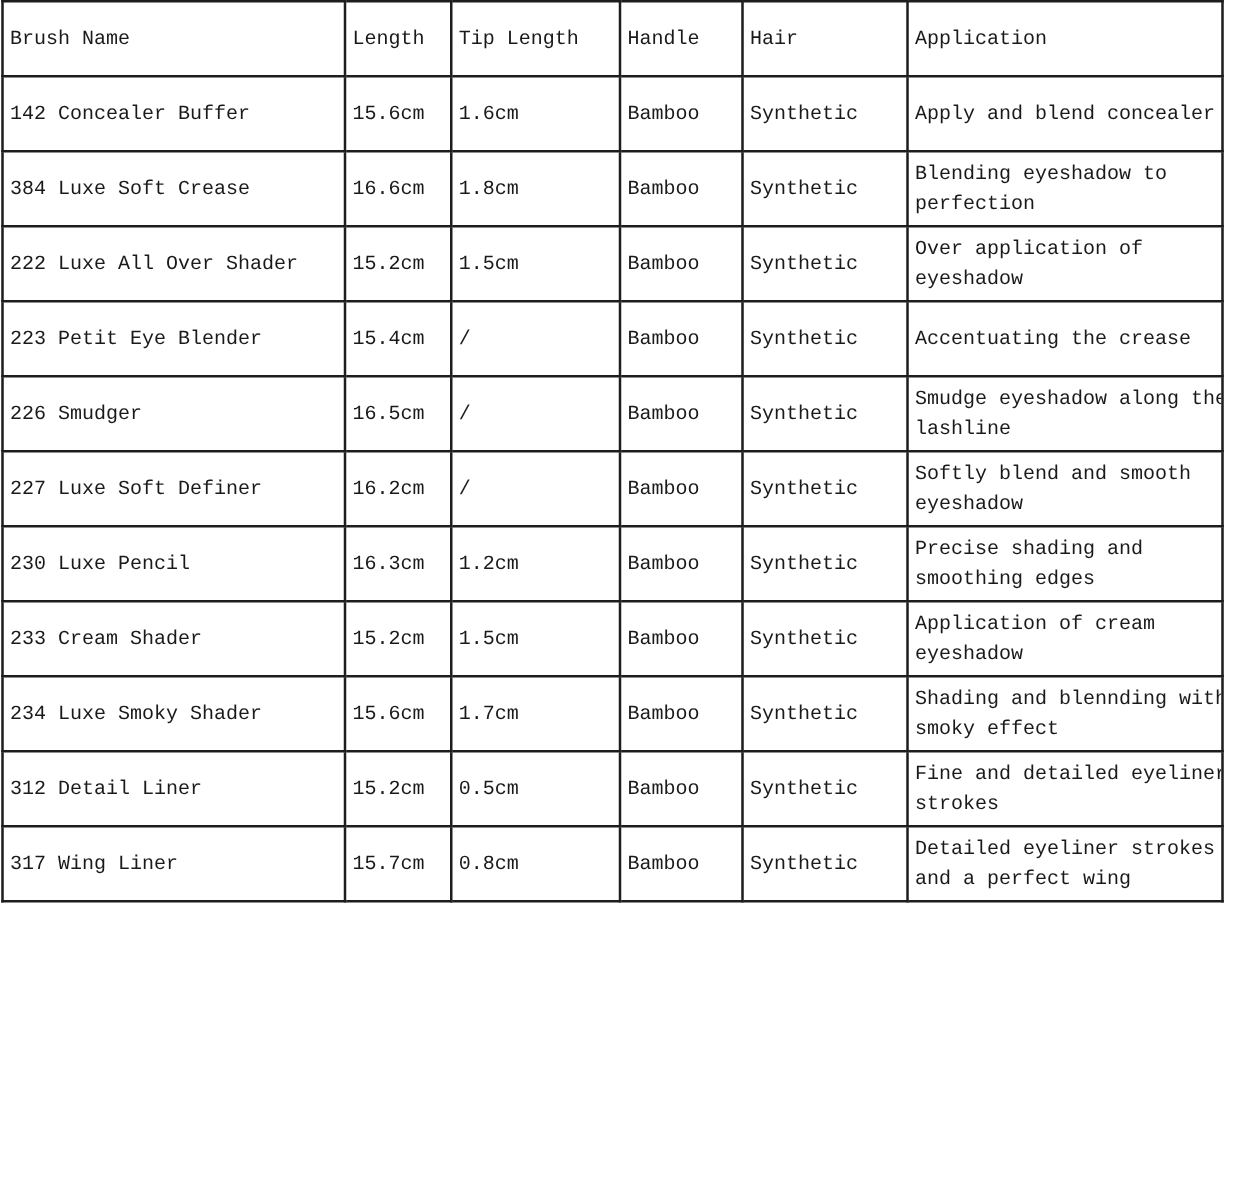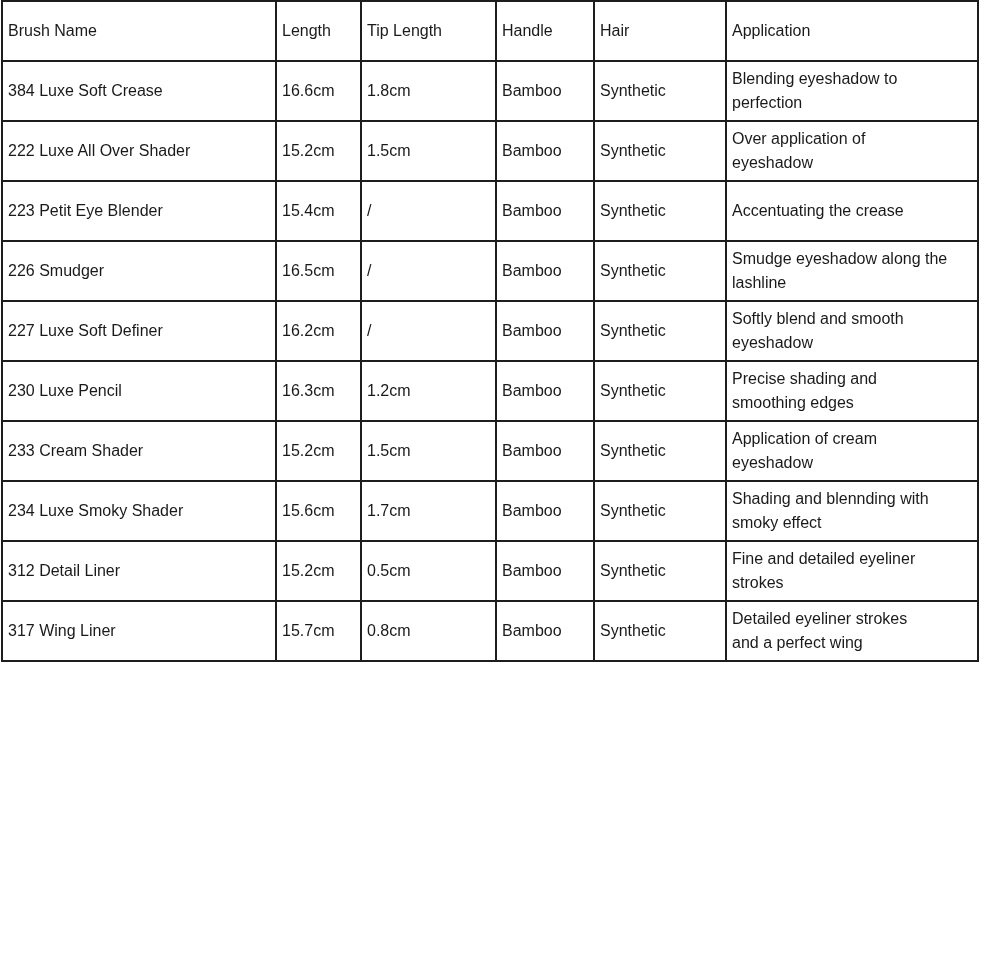--- a/index.html
+++ b/index.html
@@ -8,21 +8,21 @@
     background: #ffffff;
     width: 986px;
     height: 961px;
     overflow: hidden;
   }
   table.brush-table {
     border-collapse: collapse;
     table-layout: fixed;
     width: 976px;
     margin: 0 0 0 1px;
-    font-family: Liberation Sans, sans-serif;
+    font-family: Liberation Mono, monospace;
     font-size: 16px;
     line-height: 24px;
     color: #1a1a1a;
     background: #ffffff;
   }
   table.brush-table th,
   table.brush-table td {
     border: 2px solid #1d1d1d;
     text-align: left;
     vertical-align: middle;
@@ -57,20 +57,28 @@
     <tr>
       <th>Brush Name</th>
       <th>Length</th>
       <th>Tip Length</th>
       <th>Handle</th>
       <th>Hair</th>
       <th>Application</th>
     </tr>
   </thead>
   <tbody>
+    <tr>
+      <td>142 Concealer Buffer</td>
+      <td>15.6cm</td>
+      <td>1.6cm</td>
+      <td>Bamboo</td>
+      <td>Synthetic</td>
+      <td>Apply and blend concealer</td>
+    </tr>
     <tr>
       <td>384 Luxe Soft Crease</td>
       <td>16.6cm</td>
       <td>1.8cm</td>
       <td>Bamboo</td>
       <td>Synthetic</td>
       <td>Blending eyeshadow to
 perfection</td>
     </tr>
     <tr>

